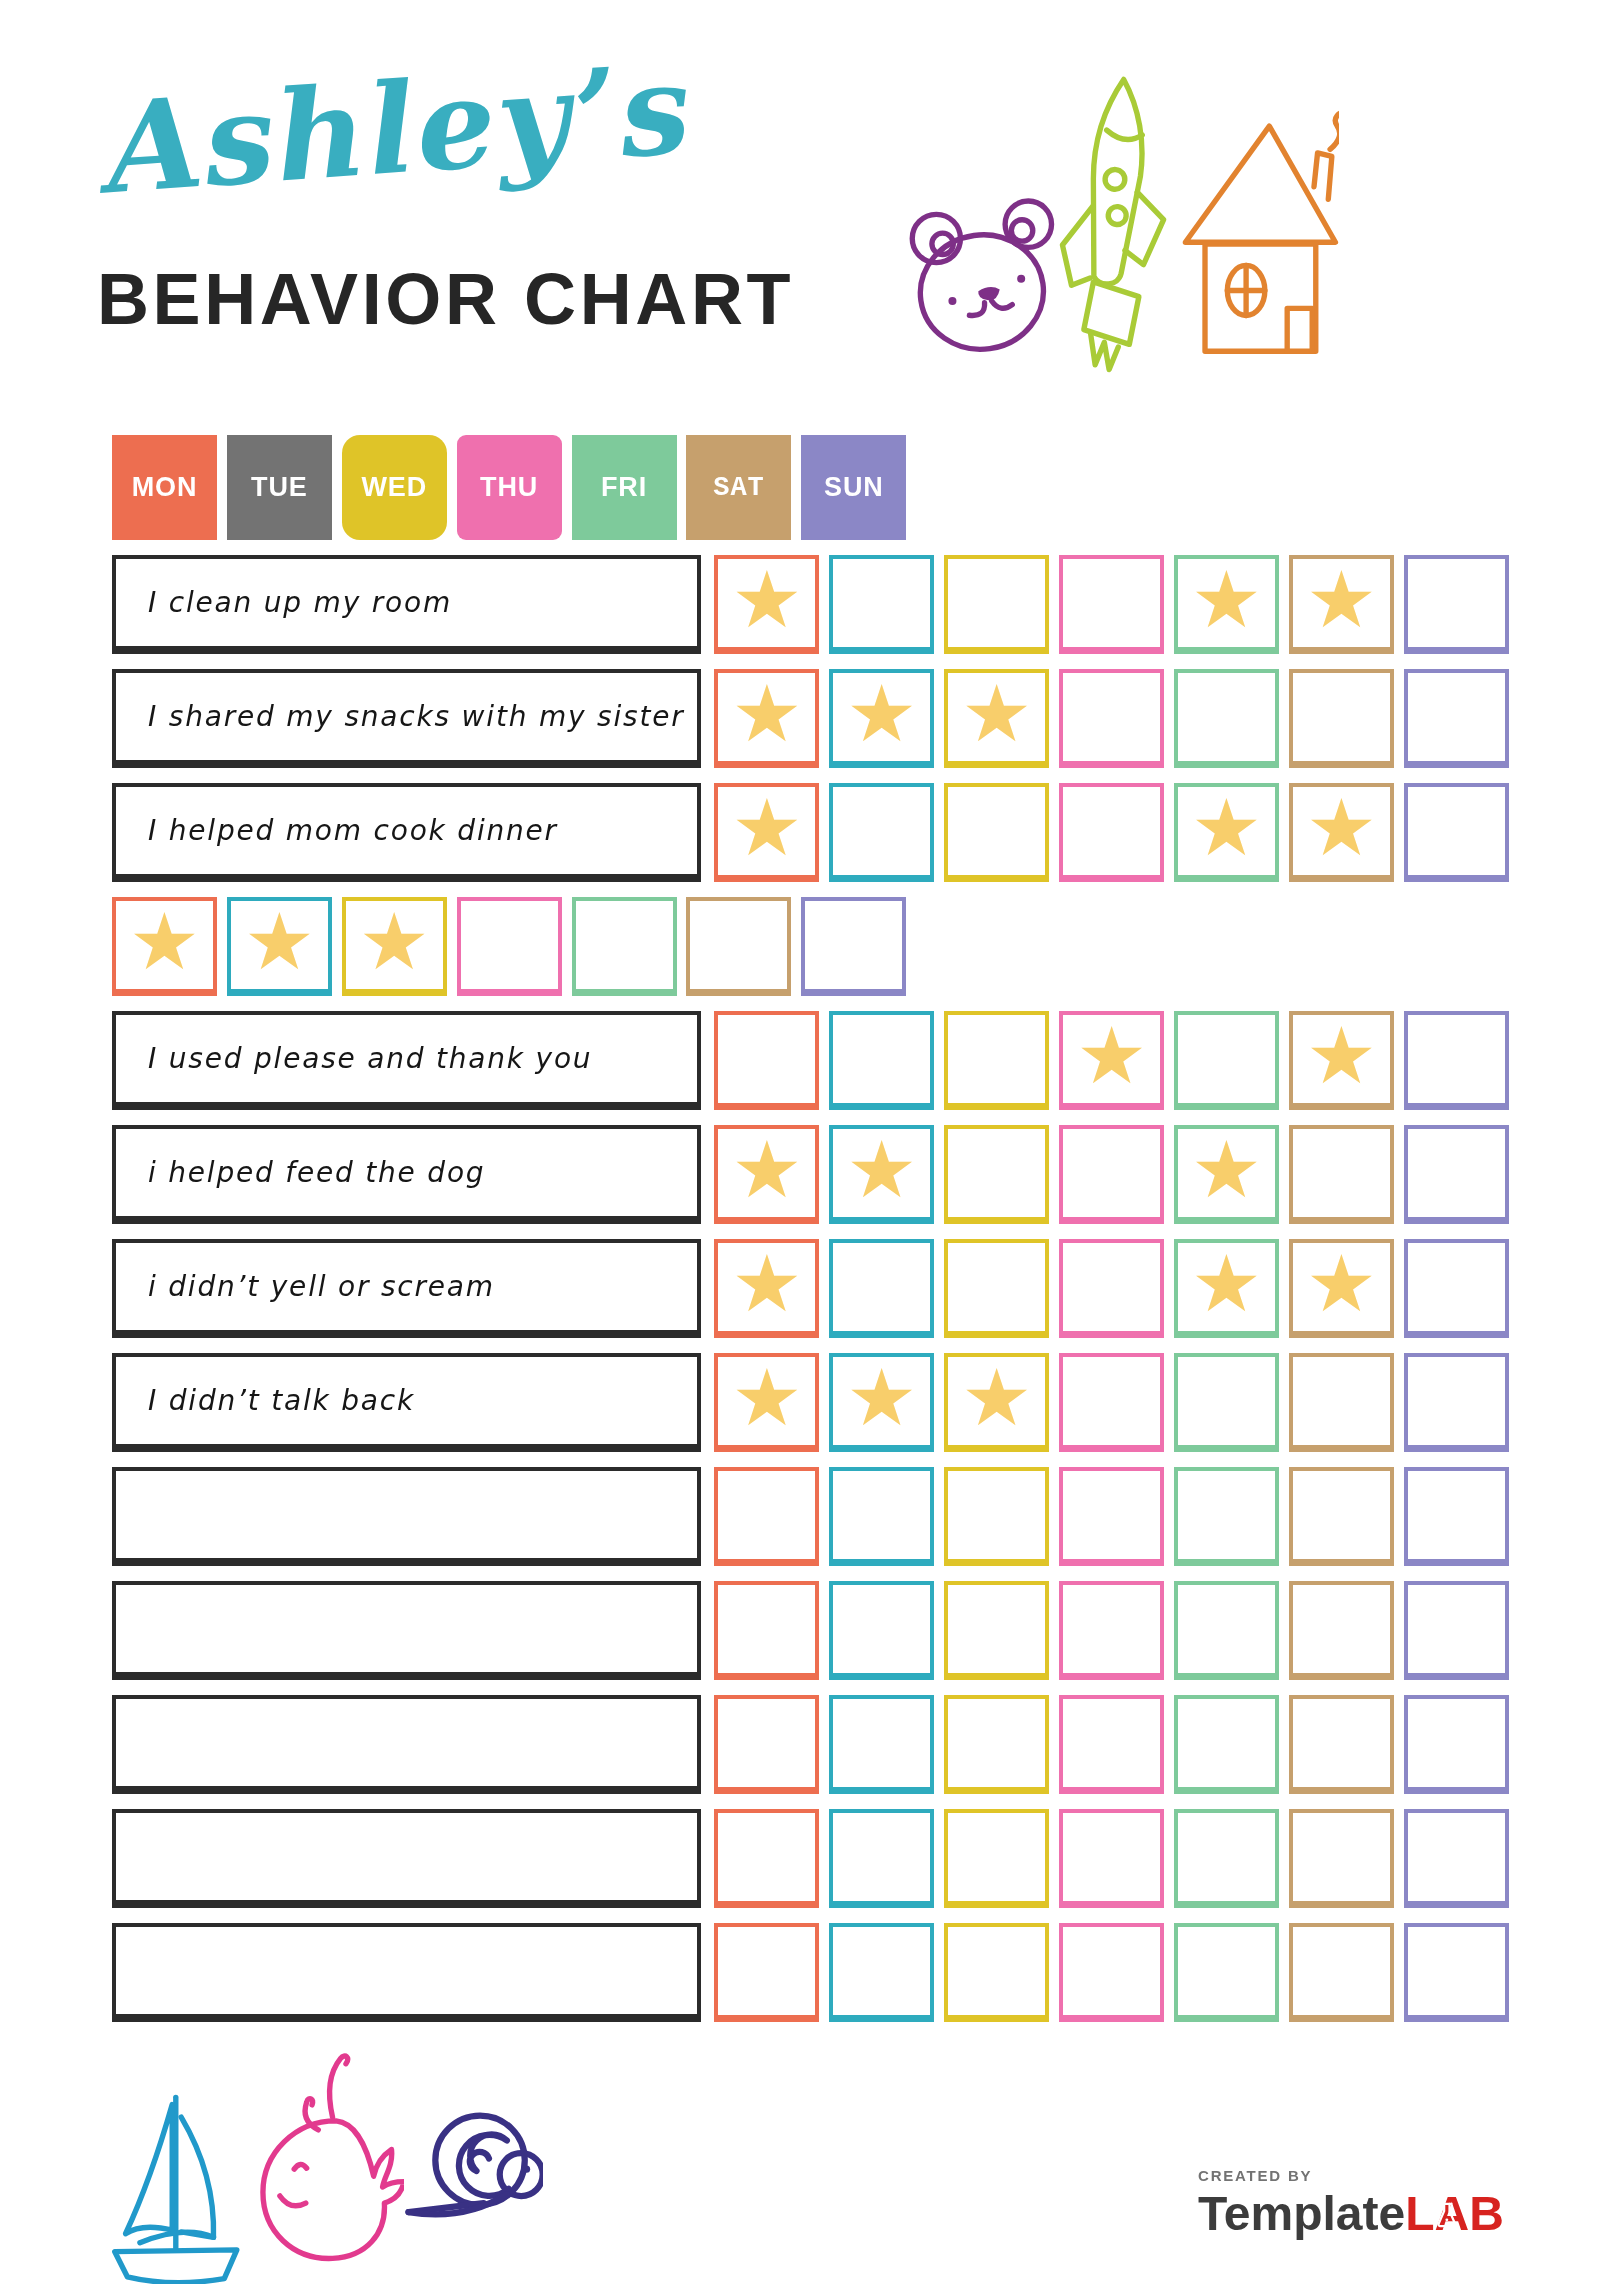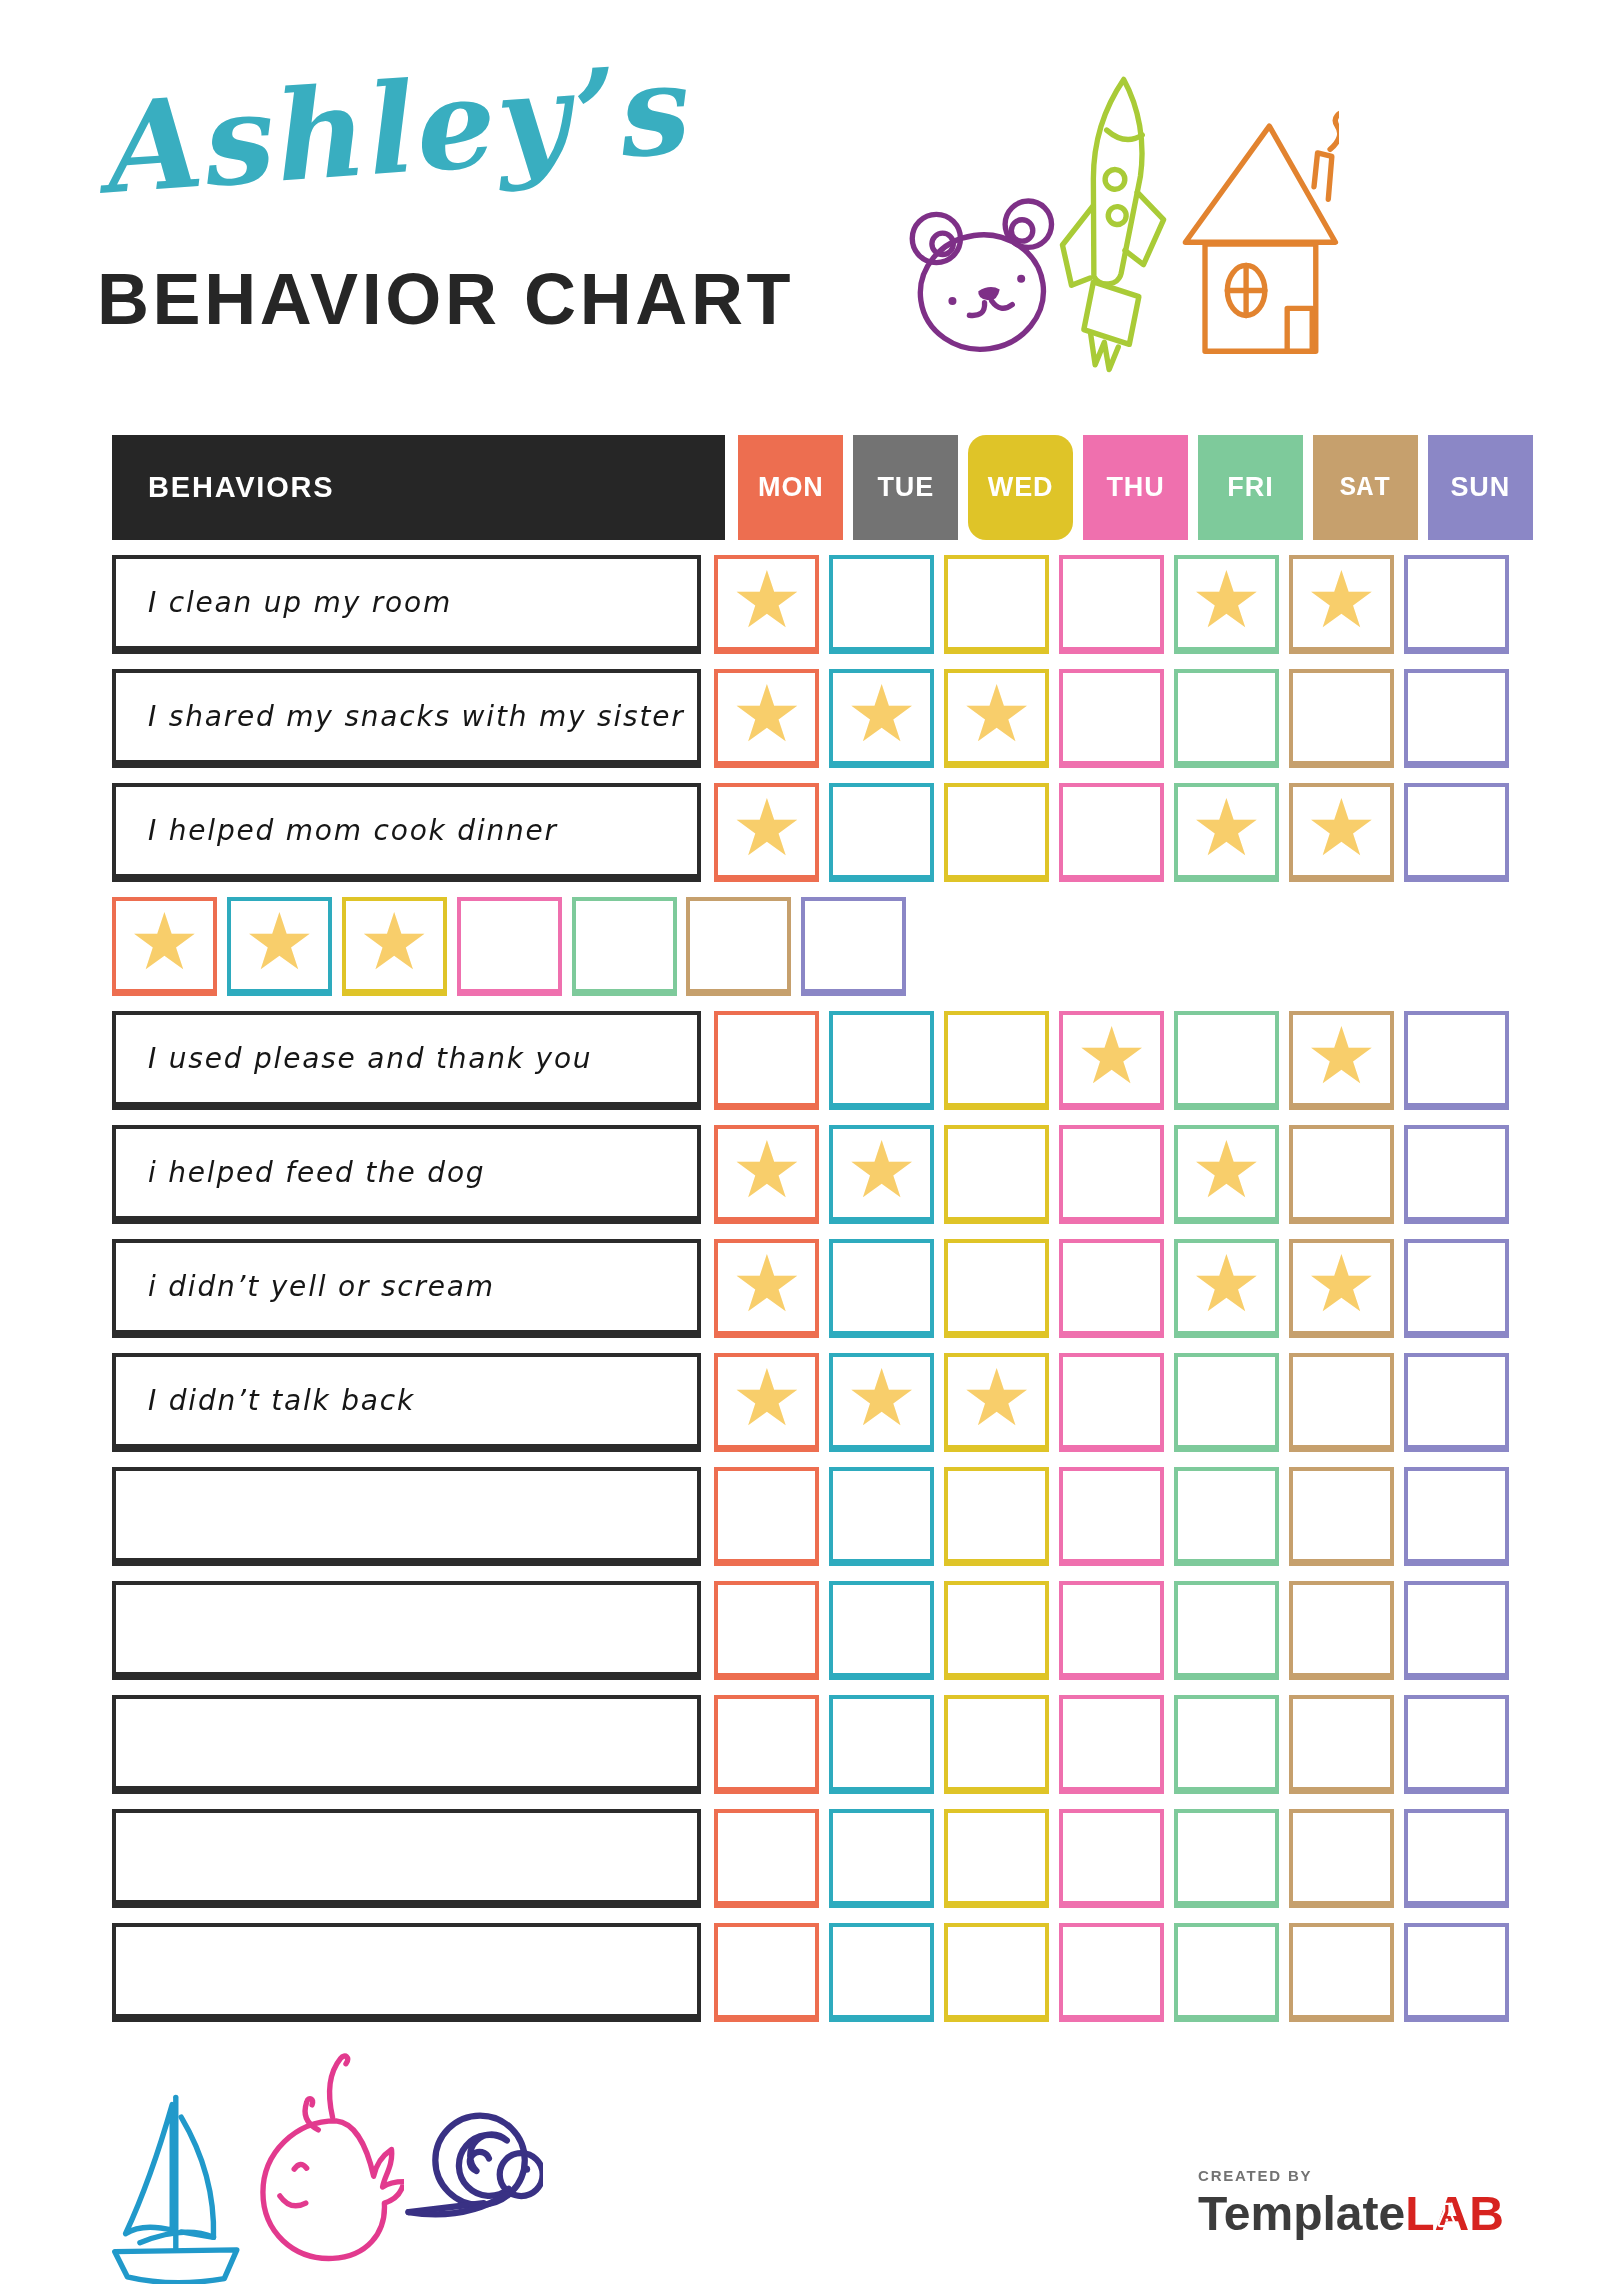--- a/index.html
+++ b/index.html
@@ -102,26 +102,25 @@
       <path d="M6 160 L100 30 L174 160 Z"></path>
       <path d="M28 162 h124 v120 h-124 Z"></path>
       <ellipse cx="74" cy="214" rx="21" ry="28"></ellipse>
       <path d="M53 214 h42 M74 186 v56"></path>
       <path d="M120 282 v-48 h28 v48"></path>
     </svg>
   </div>
 
   <div class="table">
     <div class="header-row">
-      <div class="behaviors-box">BEHAVIORS</div>
       <div class="day-headers">
           <div class="day-box" style="background: rgb(237, 110, 80);">MON</div>
           <div class="day-box" style="background: #737373;">TUE</div>
           <div class="day-box" style="background: rgb(223, 196, 40); border-radius: 18px;">WED</div>
-          <div class="day-box" style="background: rgb(239, 112, 174);">THU</div>
+          <div class="day-box" style="background: rgb(239, 112, 174); border-radius: 9px;">THU</div>
           <div class="day-box" style="background: rgb(126, 202, 155);">FRI</div>
           <div class="day-box" style="background: rgb(198, 160, 109); font-family: Liberation Mono, monospace;">SAT</div>
           <div class="day-box" style="background: rgb(139, 135, 198);">SUN</div>
         </div>
     </div>
     <div>
         <div class="row">
           <div class="label-box">I clean up my room</div>
           <div class="cell" style="border-color: rgb(237, 110, 80);">
             <span class="star" style="color: rgb(248, 206, 107);">★</span>

